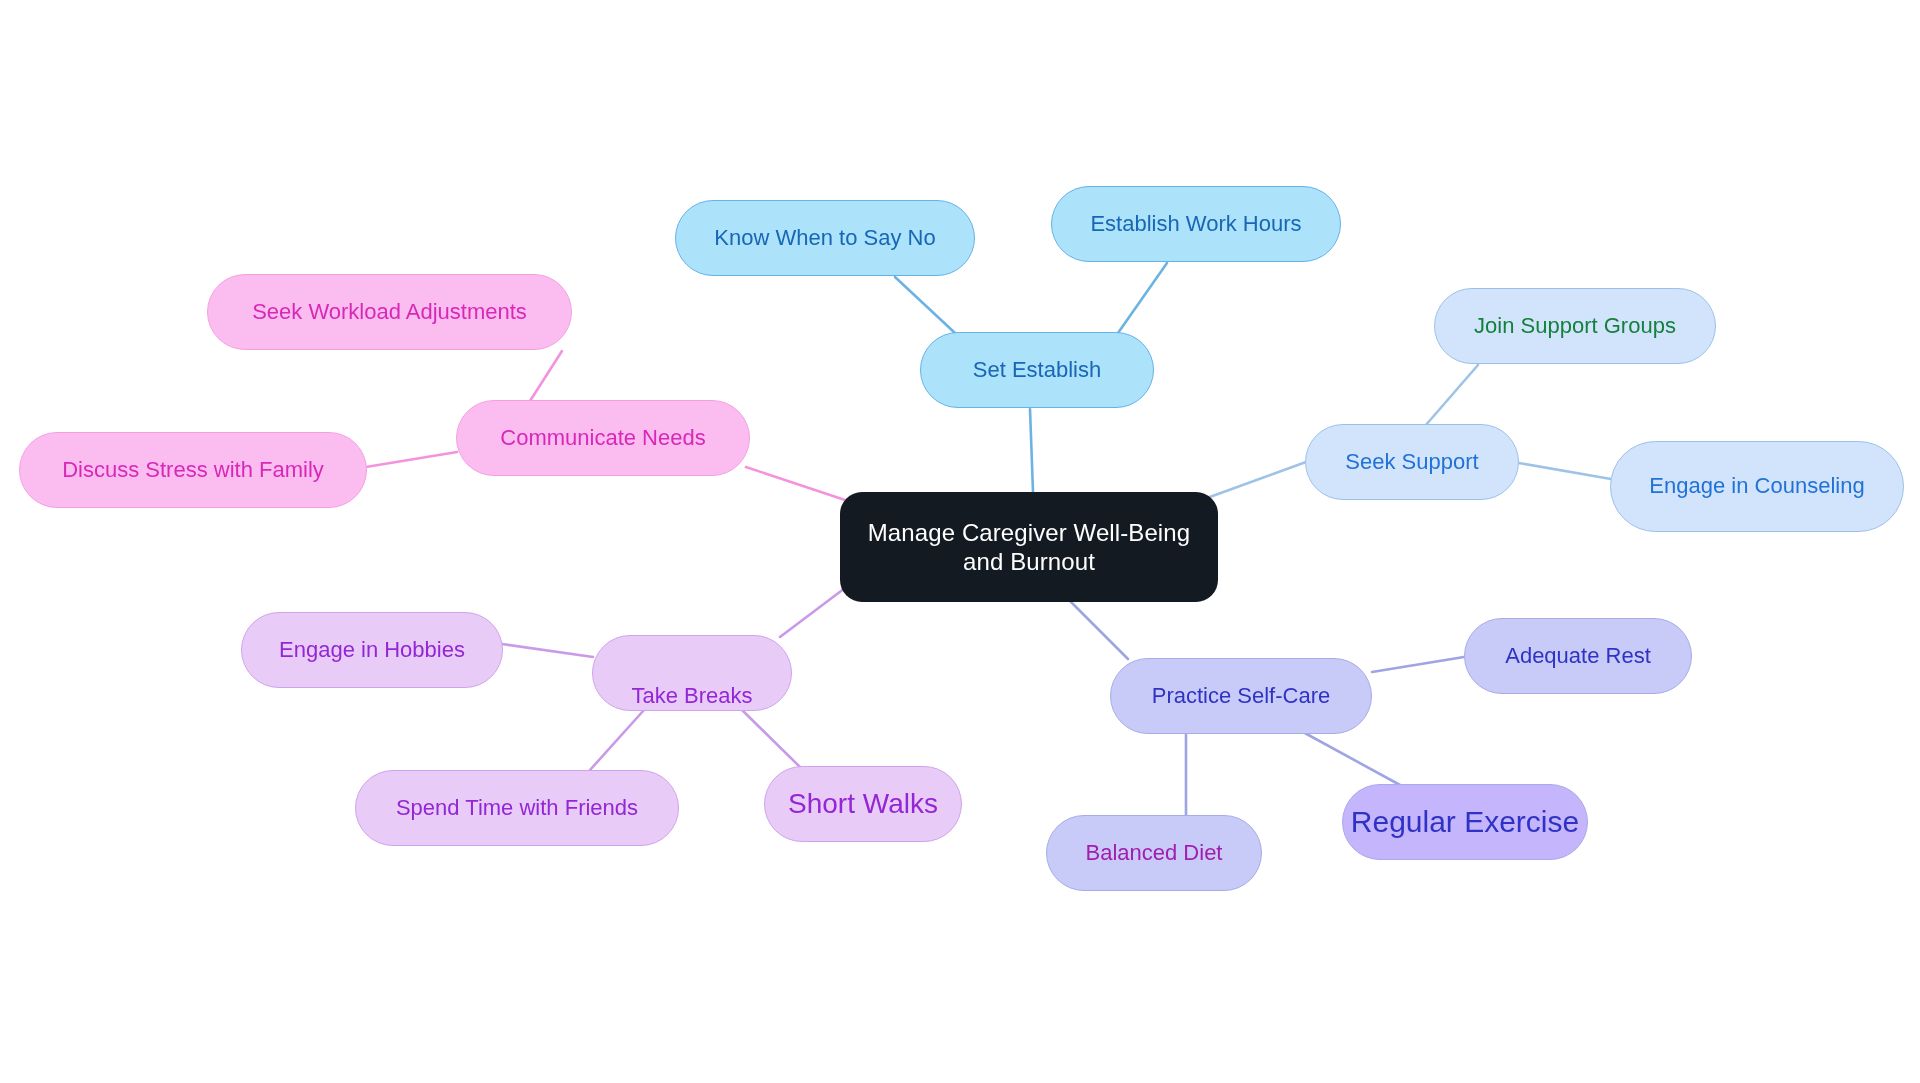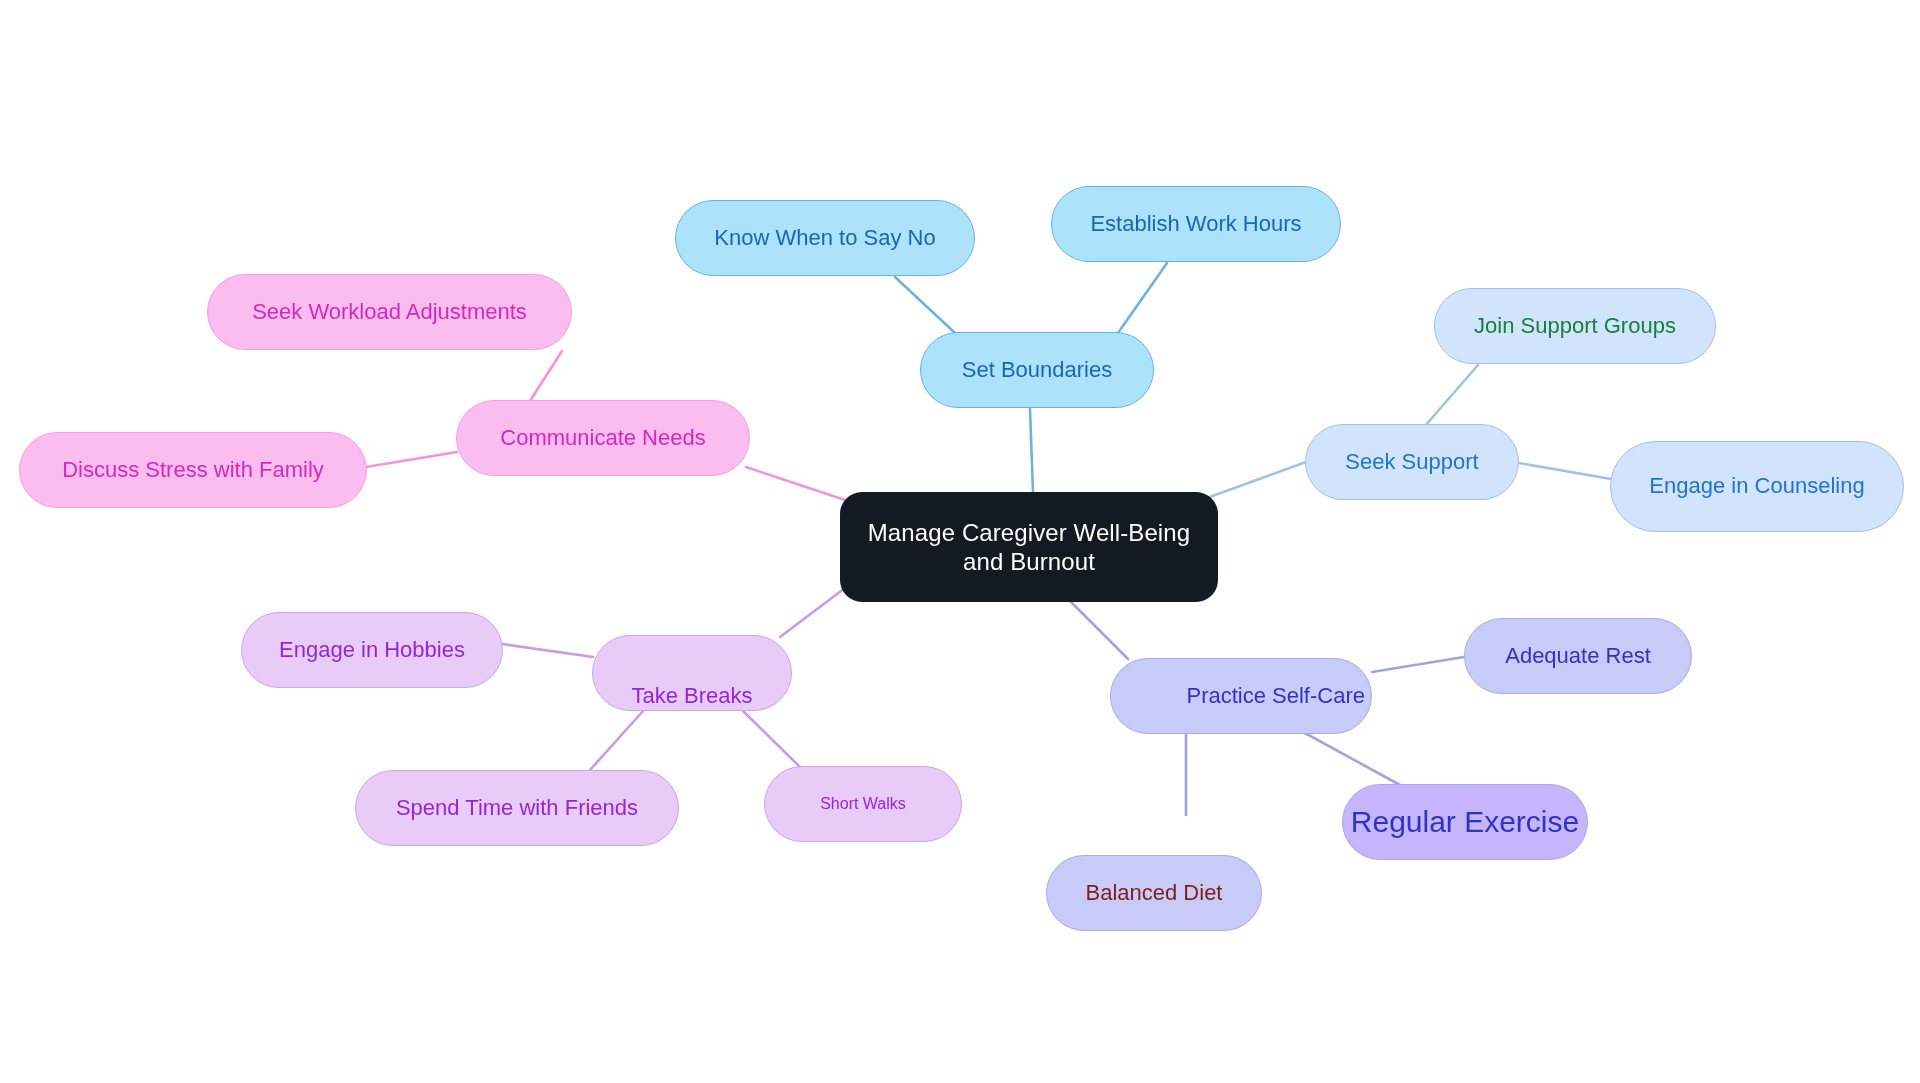--- a/index.html
+++ b/index.html
@@ -70,31 +70,31 @@
       <line x1="644" y1="710" x2="590" y2="770" stroke="#c99ae8" stroke-width="2.6" stroke-linecap="round"></line>
       <line x1="742" y1="710" x2="800" y2="767" stroke="#c99ae8" stroke-width="2.6" stroke-linecap="round"></line>
       <line x1="1059" y1="590" x2="1128" y2="659" stroke="#9fa4e2" stroke-width="2.6" stroke-linecap="round"></line>
       <line x1="1372" y1="672" x2="1464" y2="657" stroke="#9fa4e2" stroke-width="2.6" stroke-linecap="round"></line>
       <line x1="1303" y1="732" x2="1400" y2="785" stroke="#9fa4e2" stroke-width="2.6" stroke-linecap="round"></line>
       <line x1="1186" y1="733" x2="1186" y2="815" stroke="#9fa4e2" stroke-width="2.6" stroke-linecap="round"></line>
     </svg>
   <div id="node-layer">
       <div class="node root" style="left: 840px; top: 492px; width: 378px; height: 110px; background: rgb(19, 26, 34); border-color: rgb(19, 26, 34); color: rgb(255, 255, 255); font-size: 24px;"><span class="node-label">Manage Caregiver Well-Being
 and Burnout</span></div>
-      <div class="node" style="left: 920px; top: 332px; width: 234px; height: 76px; background: rgb(173, 226, 251); border-color: rgb(99, 179, 232); color: rgb(23, 103, 182); font-size: 22px;"><span class="node-label">Set Boundaries</span></div>
+      <div class="node" style="left: 920px; top: 332px; width: 234px; height: 76px; background: rgb(173, 226, 251); border-color: rgb(99, 179, 232); color: rgb(23, 103, 182); font-size: 22px;"><span class="node-label">Set Establish</span></div>
       <div class="node" style="left: 675px; top: 200px; width: 300px; height: 76px; background: rgb(173, 226, 251); border-color: rgb(99, 179, 232); color: rgb(23, 103, 182); font-size: 22px;"><span class="node-label">Know When to Say No</span></div>
       <div class="node" style="left: 1051px; top: 186px; width: 290px; height: 76px; background: rgb(173, 226, 251); border-color: rgb(99, 179, 232); color: rgb(23, 103, 182); font-size: 22px;"><span class="node-label">Establish Work Hours</span></div>
       <div class="node" style="left: 1305px; top: 424px; width: 214px; height: 76px; background: rgb(210, 228, 251); border-color: rgb(156, 193, 232); color: rgb(33, 114, 214); font-size: 22px; text-align: right;"><span class="node-label">Seek Support</span></div>
       <div class="node" style="left: 1434px; top: 288px; width: 282px; height: 76px; background: rgb(210, 228, 251); border-color: rgb(156, 193, 232); color: #15803d; font-size: 22px;"><span class="node-label">Join Support Groups</span></div>
       <div class="node" style="left: 1610px; top: 441px; width: 294px; height: 91px; background: rgb(210, 228, 251); border-color: rgb(156, 193, 232); color: rgb(33, 114, 214); font-size: 22px;"><span class="node-label">Engage in Counseling</span></div>
       <div class="node" style="left: 456px; top: 400px; width: 294px; height: 76px; background: rgb(251, 189, 240); border-color: rgb(245, 159, 227); color: rgb(216, 40, 184); font-size: 22px;"><span class="node-label">Communicate Needs</span></div>
       <div class="node" style="left: 207px; top: 274px; width: 365px; height: 76px; background: rgb(251, 189, 240); border-color: rgb(245, 159, 227); color: rgb(216, 40, 184); font-size: 22px;"><span class="node-label">Seek Workload Adjustments</span></div>
       <div class="node" style="left: 19px; top: 432px; width: 348px; height: 76px; background: rgb(251, 189, 240); border-color: rgb(245, 159, 227); color: rgb(216, 40, 184); font-size: 22px;"><span class="node-label">Discuss Stress with Family</span></div>
       <div class="node" style="left: 592px; top: 635px; width: 200px; height: 76px; background: rgb(232, 203, 247); border-color: rgb(207, 164, 236); color: rgb(147, 39, 214); font-size: 22px; align-items: flex-end;"><span class="node-label">Take Breaks</span></div>
       <div class="node" style="left: 241px; top: 612px; width: 262px; height: 76px; background: rgb(232, 203, 247); border-color: rgb(207, 164, 236); color: rgb(147, 39, 214); font-size: 22px;"><span class="node-label">Engage in Hobbies</span></div>
       <div class="node" style="left: 355px; top: 770px; width: 324px; height: 76px; background: rgb(232, 203, 247); border-color: rgb(207, 164, 236); color: rgb(147, 39, 214); font-size: 22px;"><span class="node-label">Spend Time with Friends</span></div>
-      <div class="node" style="left: 764px; top: 766px; width: 198px; height: 76px; background: rgb(232, 203, 247); border-color: rgb(207, 164, 236); color: rgb(147, 39, 214); font-size: 16px;"><span class="node-label">Short Walks</span></div>
-      <div class="node" style="left: 1110px; top: 658px; width: 262px; height: 76px; background: rgb(200, 203, 247); border-color: rgb(167, 171, 232); color: rgb(47, 51, 196); font-size: 22px; justify-content: flex-end;"><span class="node-label">Practice Self-Care</span></div>
+      <div class="node" style="left: 764px; top: 766px; width: 198px; height: 76px; background: rgb(232, 203, 247); border-color: rgb(207, 164, 236); color: rgb(147, 39, 214); font-size: 28px;"><span class="node-label">Short Walks</span></div>
+      <div class="node" style="left: 1110px; top: 658px; width: 262px; height: 76px; background: rgb(200, 203, 247); border-color: rgb(167, 171, 232); color: rgb(47, 51, 196); font-size: 22px;"><span class="node-label">Practice Self-Care</span></div>
       <div class="node" style="left: 1464px; top: 618px; width: 228px; height: 76px; background: rgb(200, 203, 247); border-color: rgb(167, 171, 232); color: rgb(47, 51, 196); font-size: 22px;"><span class="node-label">Adequate Rest</span></div>
       <div class="node" style="left: 1342px; top: 784px; width: 246px; height: 76px; background: #c4b5fd; border-color: rgb(167, 171, 232); color: rgb(47, 51, 196); font-size: 30px;"><span class="node-label">Regular Exercise</span></div>
-      <div class="node" style="left: 1046px; top: 855px; width: 216px; height: 76px; background: rgb(200, 203, 247); border-color: rgb(167, 171, 232); color: #7f1d1d; font-size: 22px;"><span class="node-label">Balanced Diet</span></div>
+      <div class="node" style="left: 1046px; top: 815px; width: 216px; height: 76px; background: rgb(200, 203, 247); border-color: rgb(167, 171, 232); color: #a21caf; font-size: 22px;"><span class="node-label">Balanced Diet</span></div>
     </div>
 </div>
 
 </body></html>

